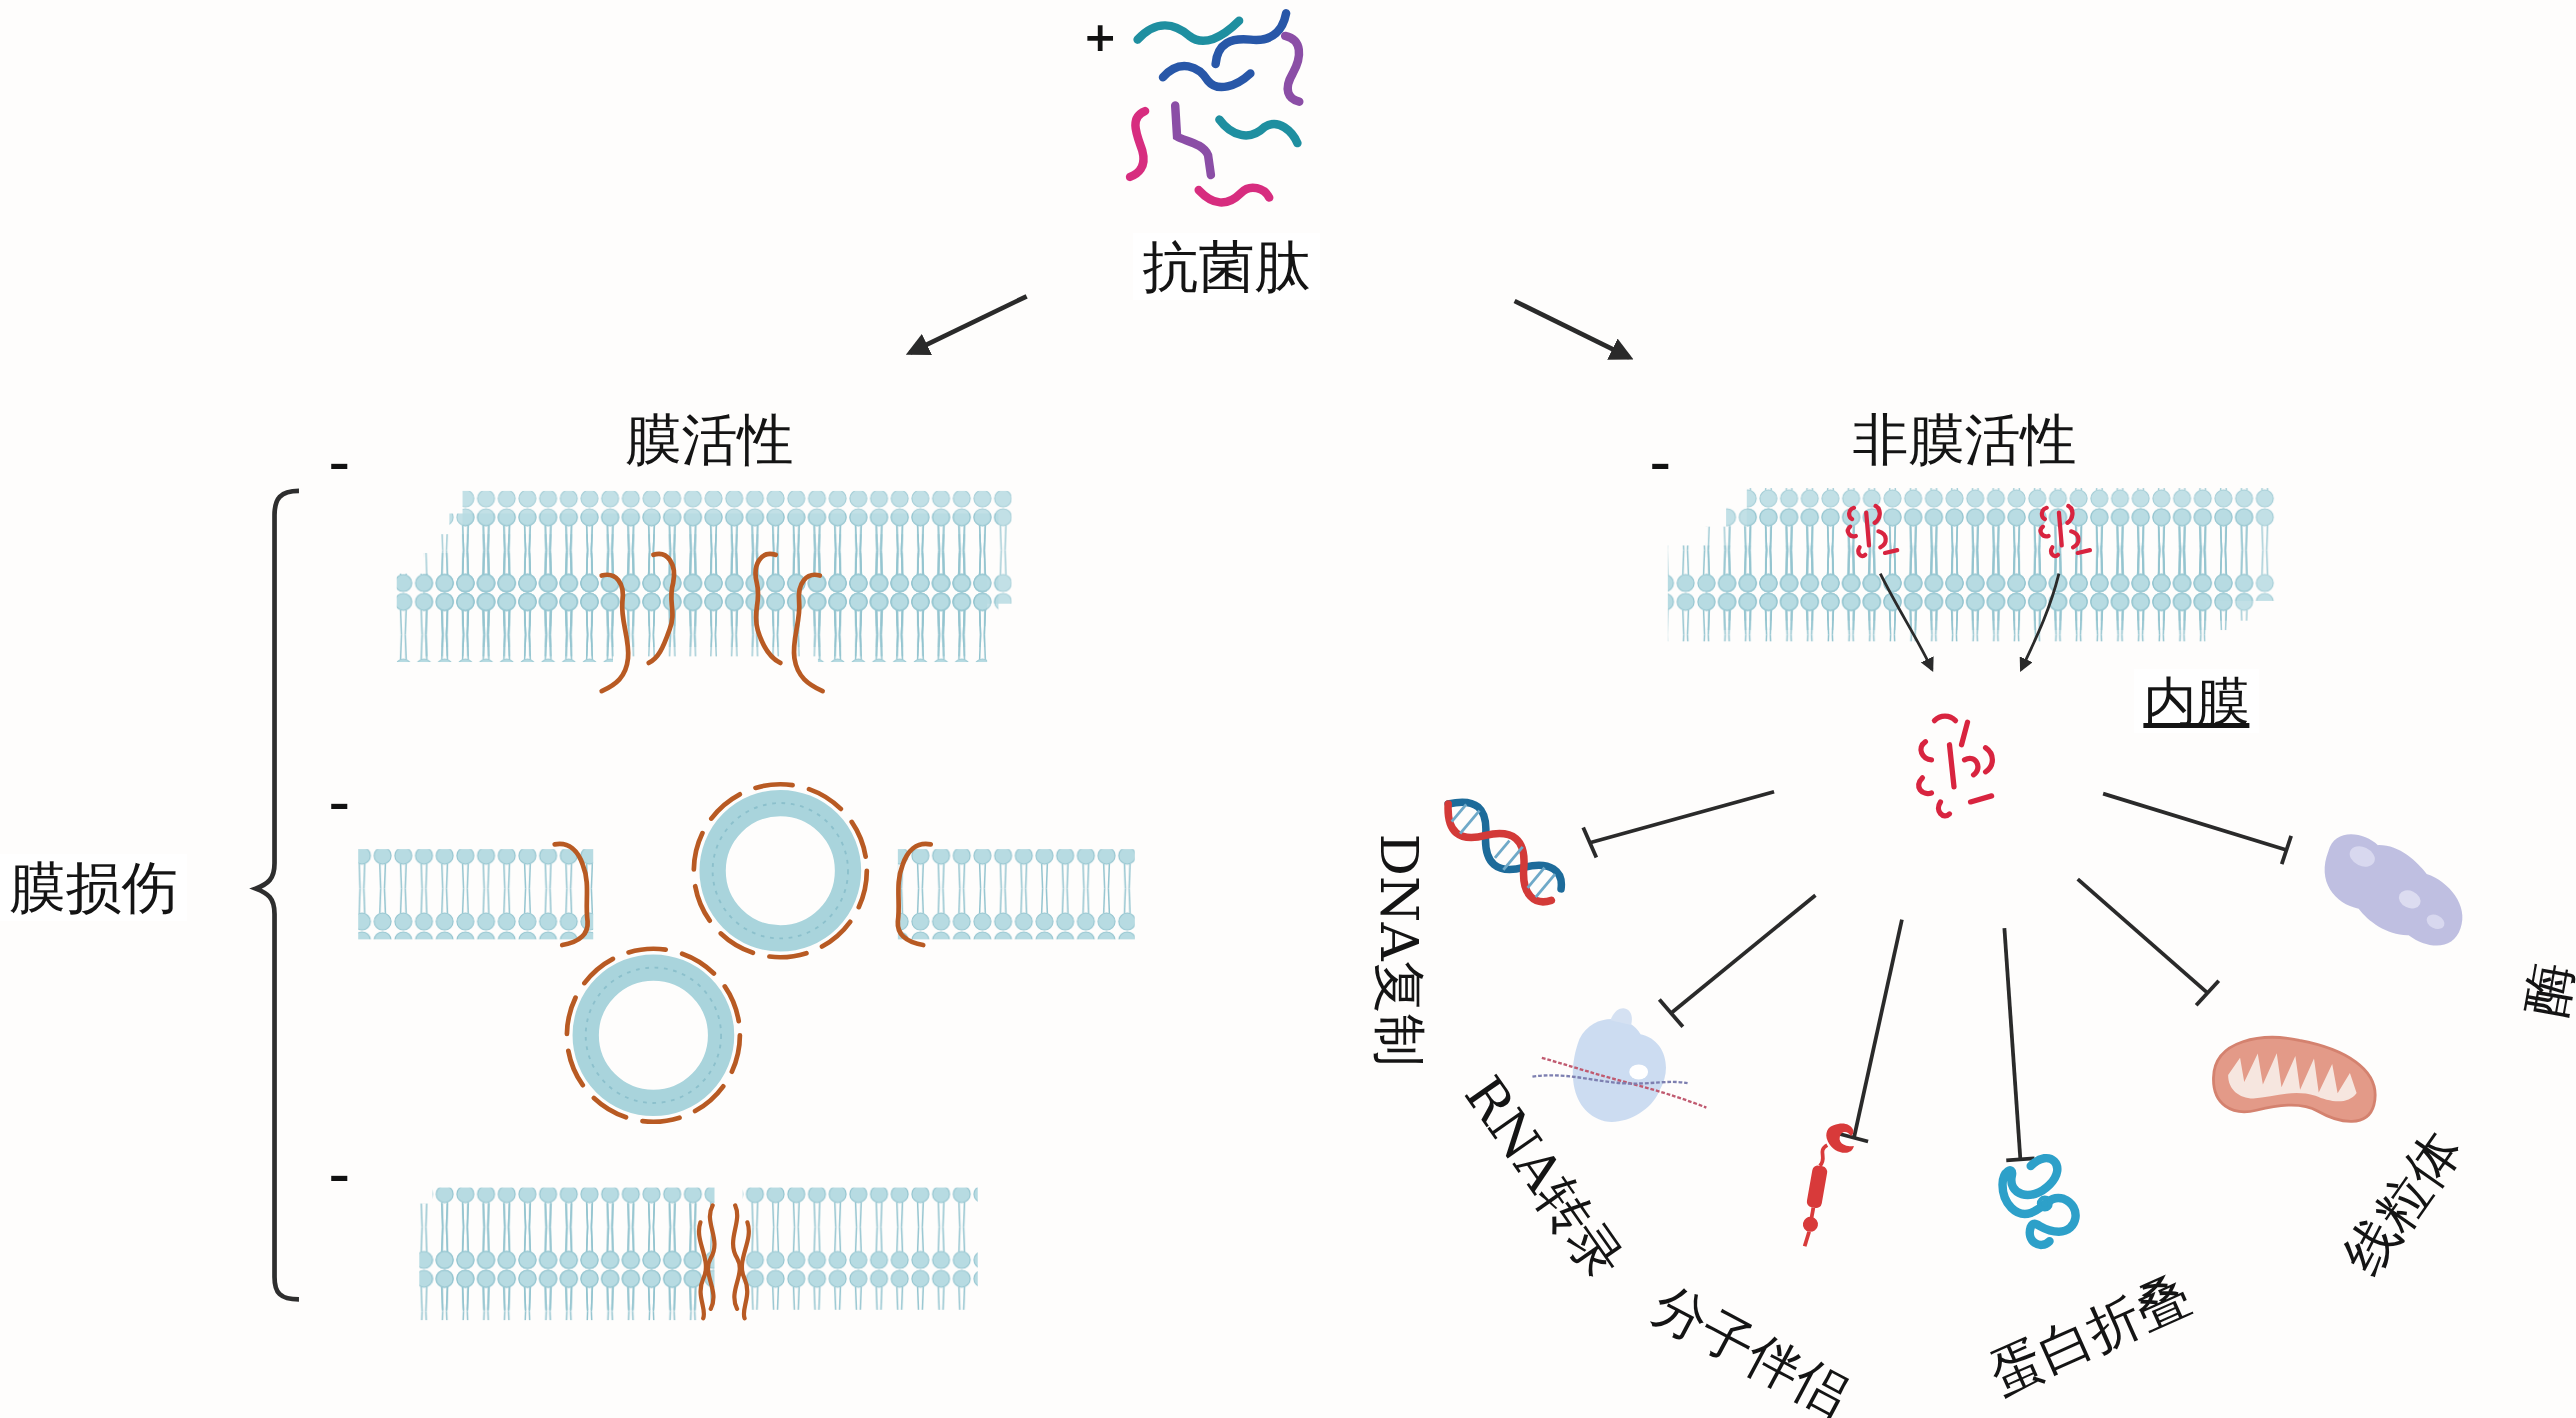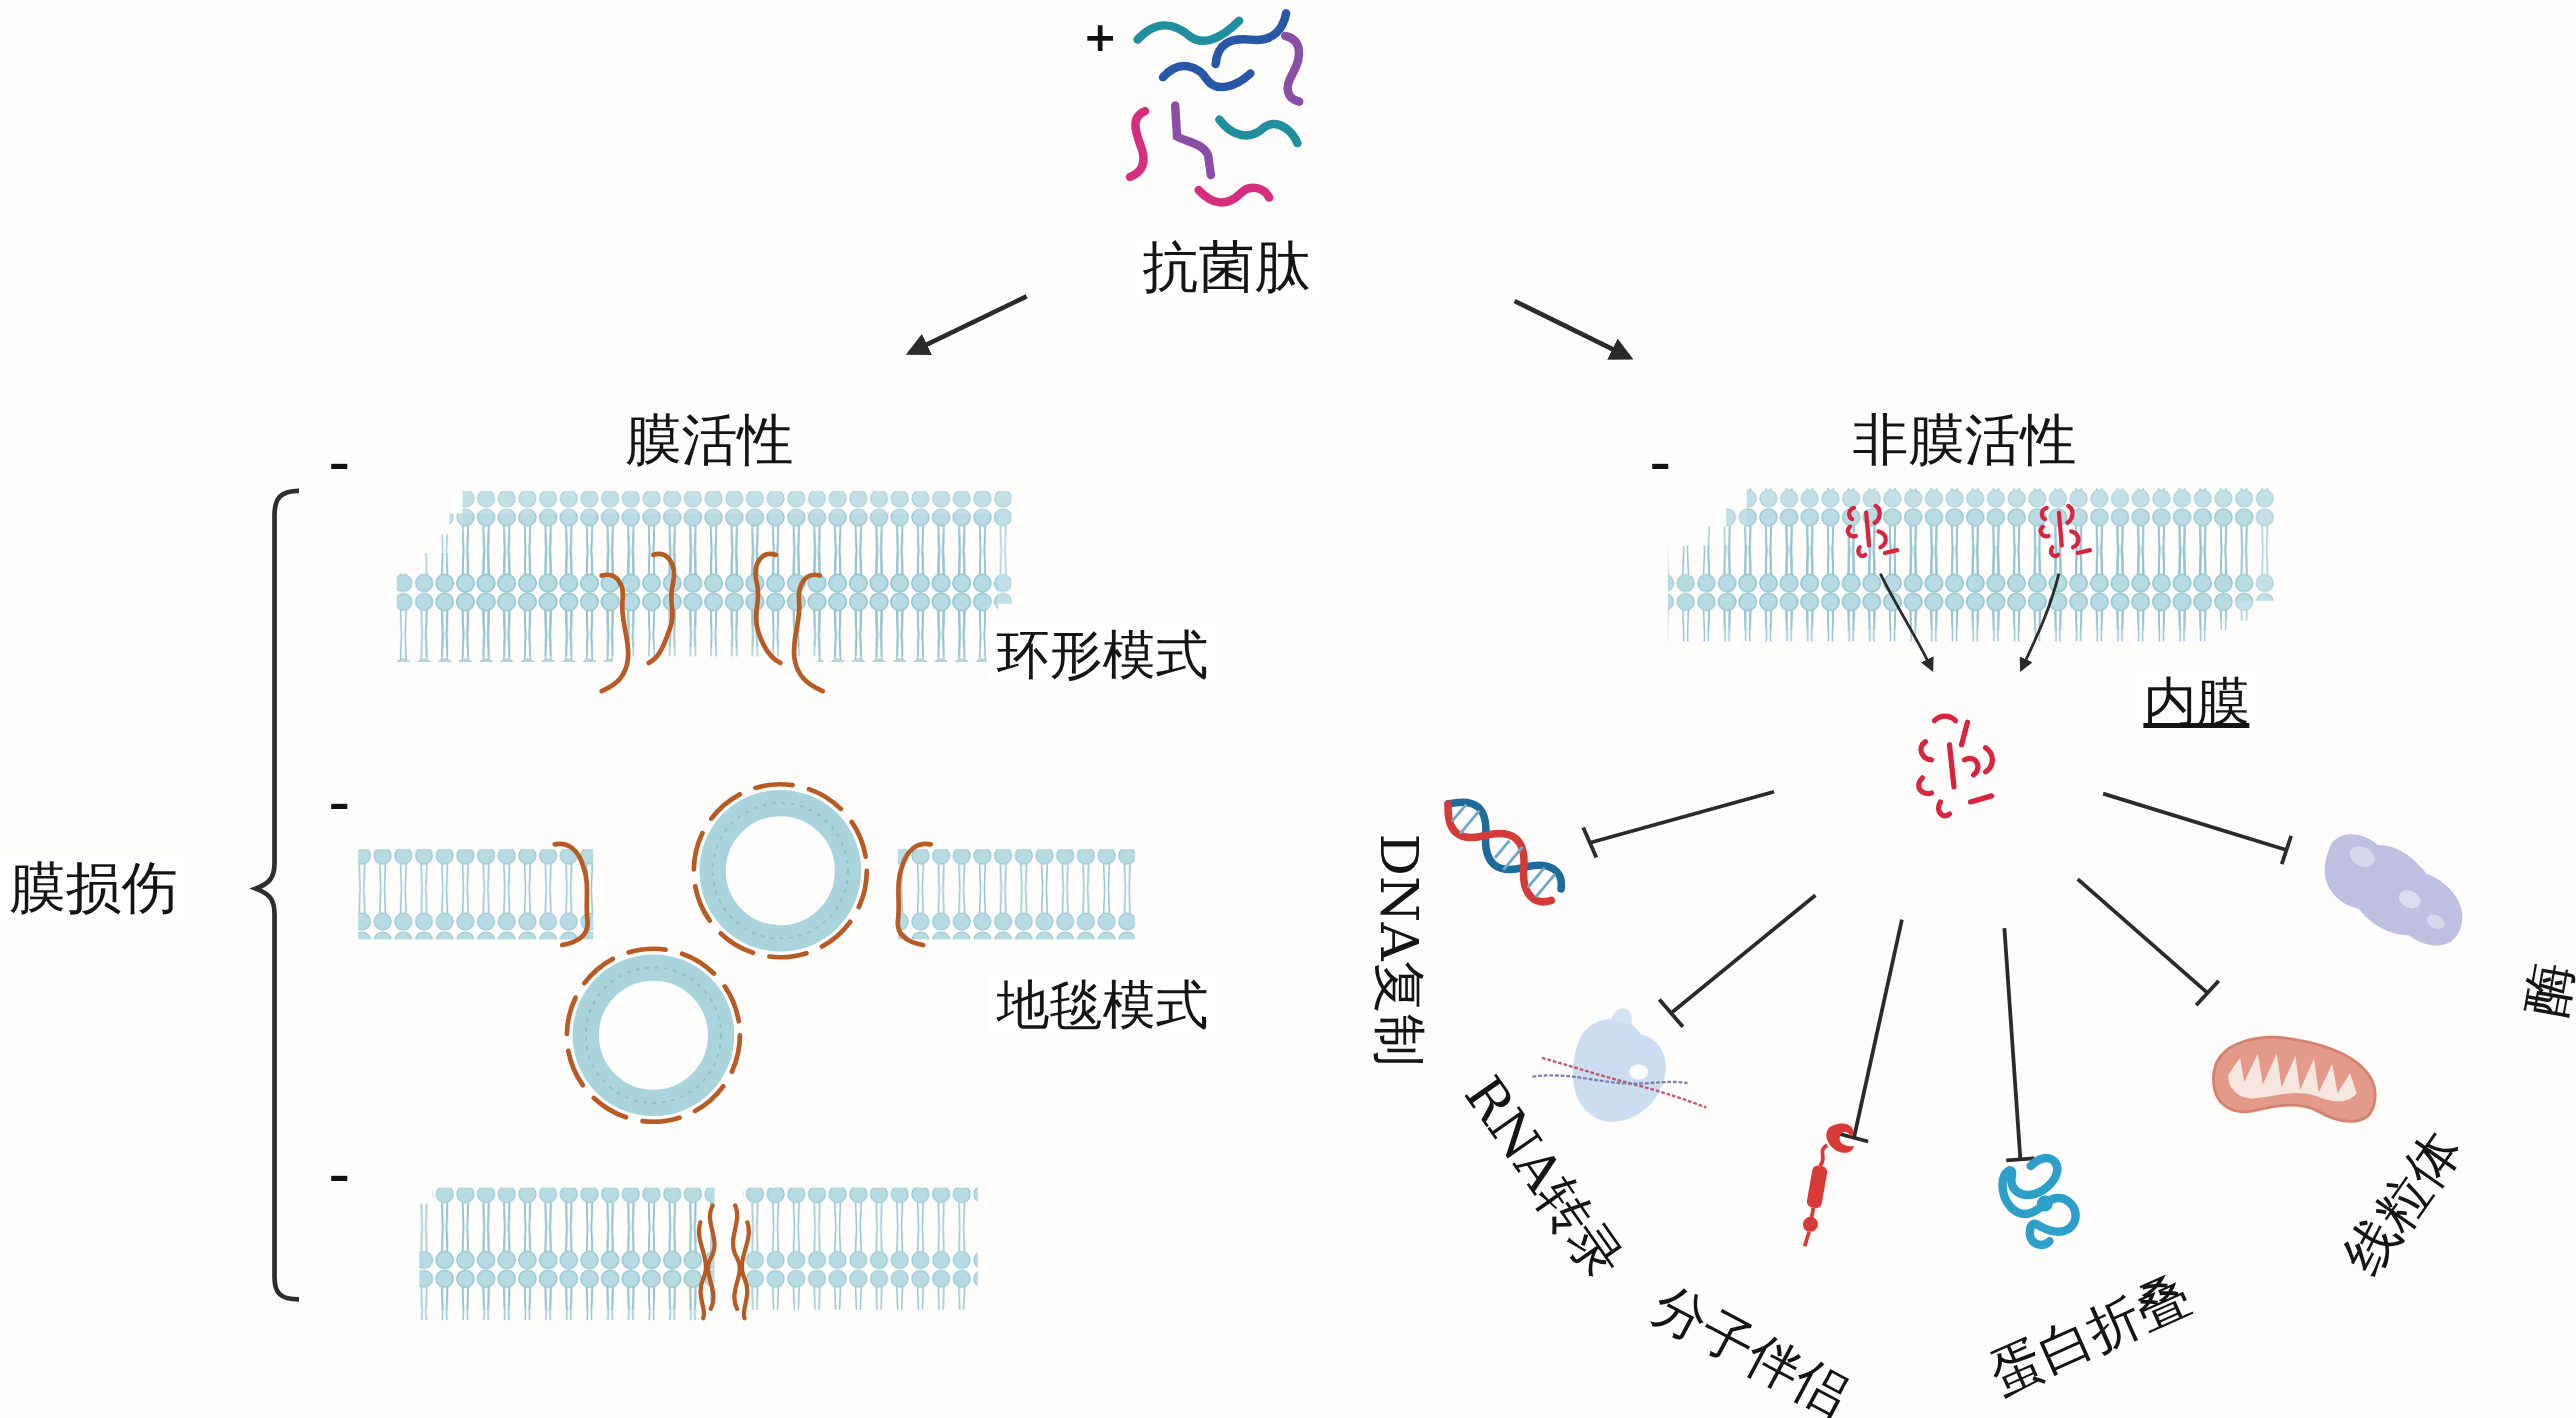--- a/index.html
+++ b/index.html
@@ -197,22 +197,20 @@
   <div class="lbl big" style="left:616px; top:406px; background:transparent;">膜活性</div>
   <div class="lbl big" style="left:1843px; top:406px; background:transparent;">非膜活性</div>
 
   <div class="sign" style="left:329px; top:444px;">–</div>
   <div class="sign" style="left:329px; top:784px;">–</div>
   <div class="sign" style="left:329px; top:1156px;">–</div>
   <div class="sign" style="left:1650px; top:444px;">–</div>
 
   <div class="lbl big" style="left:0px; top:854px;">膜损伤</div>
 
-  <div class="lbl mid" style="left:987px; top:622px;">环形模式</div>
-  <div class="lbl mid" style="left:987px; top:972px;">地毯模式</div>
 
   <div class="lbl mid" style="left:2134px; top:669px;text-decoration:underline;">内膜</div>
 
   <div class="lbl mid" style="left:1274px; top:918px; transform: rotate(90deg); background:transparent;">DNA复制</div>
   <div class="lbl mid" style="left:1420px; top:1145px; transform: rotate(55deg); background:transparent;">RNA转录</div>
   <div class="lbl mid" style="left:1636px; top:1318px; transform: rotate(28deg); background:transparent;">分子伴侣</div>
   <div class="lbl mid" style="left:1974px; top:1302px; transform: rotate(-24deg); background:transparent;">蛋白折叠</div>
   <div class="lbl mid" style="left:2313px; top:1170px; transform: rotate(-55deg); background:transparent;">线粒体</div>
   <div class="lbl mid" style="left:2512px; top:957px; transform: rotate(-80deg); background:transparent;">酶</div>
 </div>

